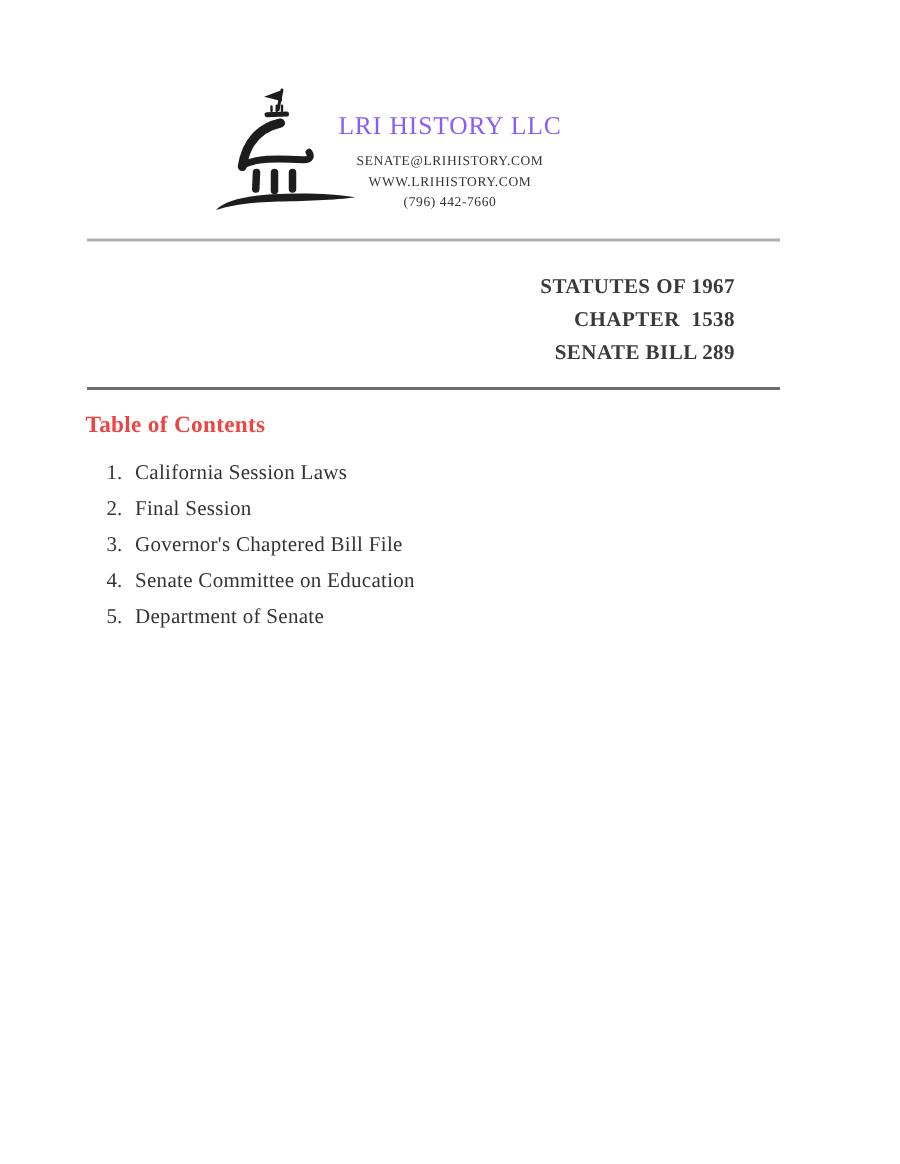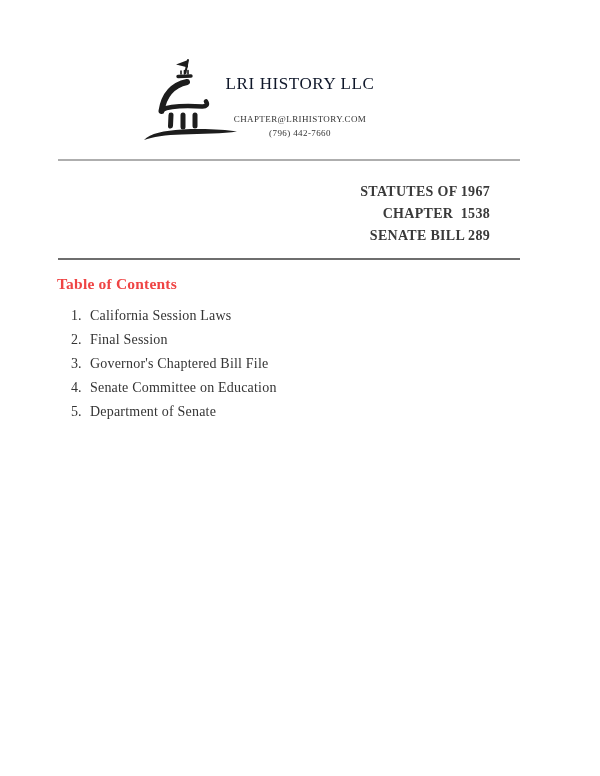--- a/index.html
+++ b/index.html
@@ -28,22 +28,22 @@
     position: absolute;
     left: 195px;
     top: 74px;
     width: 210px;
     text-align: center;
     color: #2e2e2e;
   }
   .company-name {
     font-size: 17px;
     letter-spacing: 0.6px;
-    color: #0f172a;
-    margin-bottom: 19px;
+    color: #8b5cf6;
+    margin-bottom: 7px;
     white-space: nowrap;
   }
   .contact-line {
     font-size: 9px;
     letter-spacing: 0.4px;
     line-height: 13.5px;
     color: #333333;
     white-space: nowrap;
   }
 
@@ -124,21 +124,22 @@
       <path d="M31 57 L30.5 68" stroke="#1d1d1d" stroke-width="5" stroke-linecap="round"></path>
       <path d="M43 57 L43 69" stroke="#1d1d1d" stroke-width="5" stroke-linecap="round"></path>
       <path d="M55 57 L55 68" stroke="#1d1d1d" stroke-width="5" stroke-linecap="round"></path>
 
       <path d="M4 82 C10 75.5 24 72.5 42 71.5 C64 70.3 84 71.5 97 73.5 C84 75.5 62 76 42 76.5 C26 76.9 12 79 4 82 Z" fill="#1d1d1d"></path>
     </svg>
   </div>
 
   <div class="header-text">
     <div class="company-name">LRI HISTORY LLC</div>
-    <div class="contact-line">CHAPTER@LRIHISTORY.COM</div>
+    <div class="contact-line">SENATE@LRIHISTORY.COM</div>
+    <div class="contact-line">WWW.LRIHISTORY.COM</div>
     <div class="contact-line">(796) 442-7660</div>
   </div>
 
   <div class="rule rule-light"></div>
 
   <div class="statute-ref">
     <div class="statute-line">STATUTES OF 1967</div>
     <div class="statute-line">CHAPTER  1538</div>
     <div class="statute-line">SENATE BILL 289</div>
   </div>

